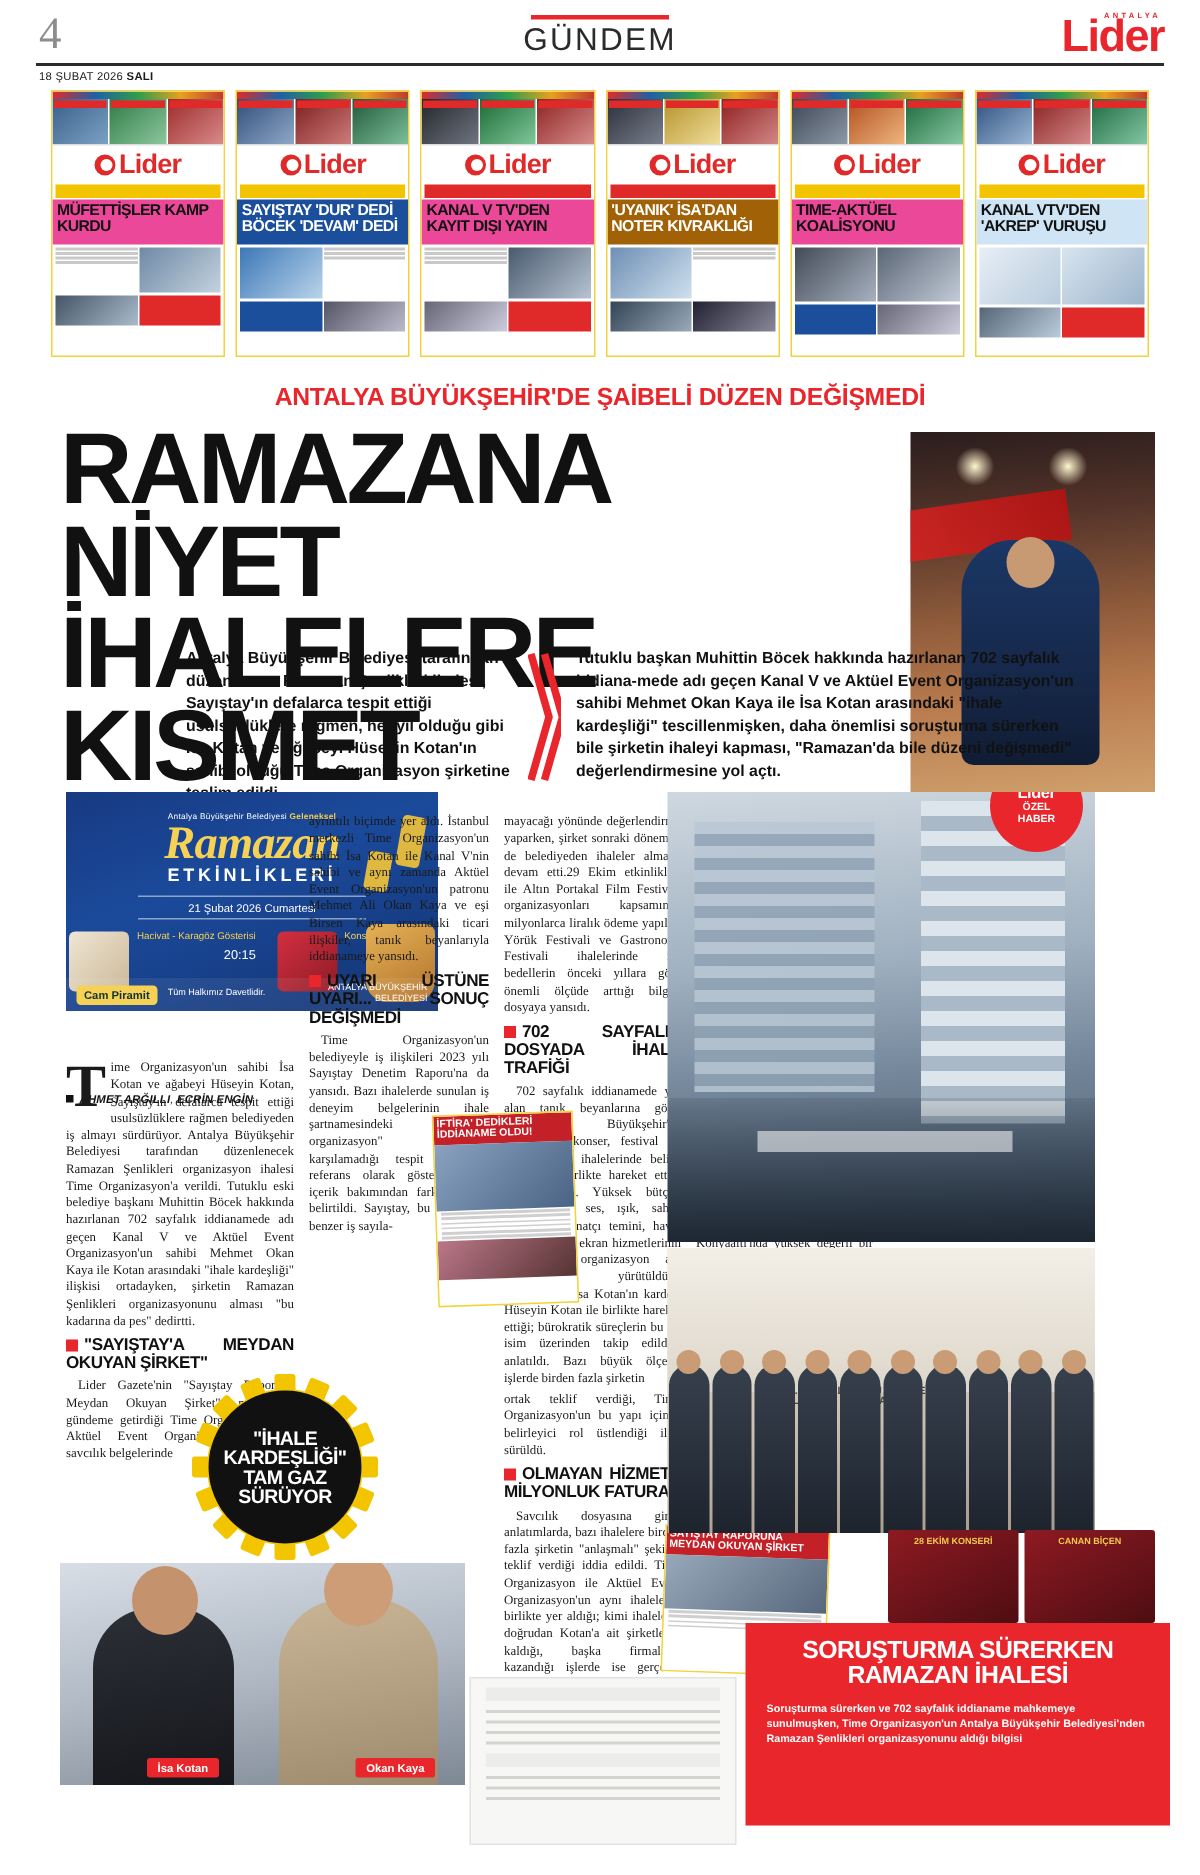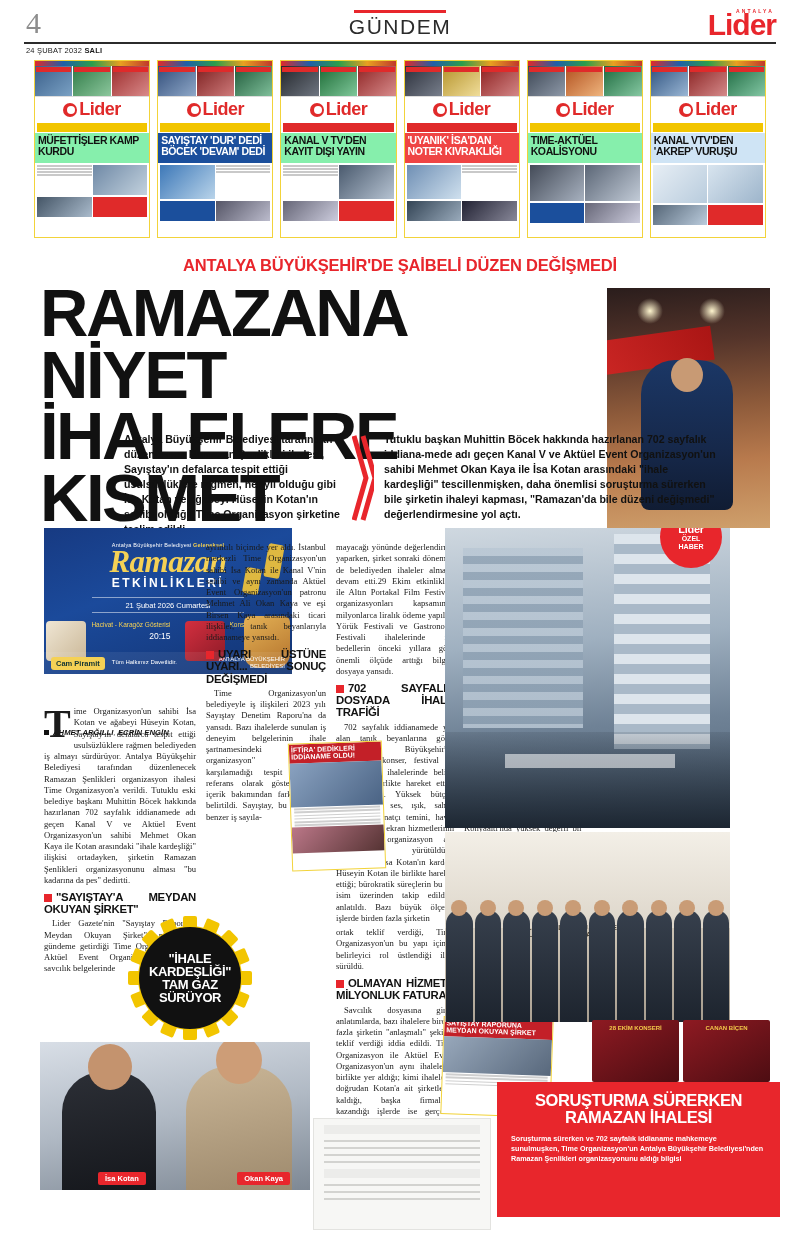--- a/index.html
+++ b/index.html
@@ -65,21 +65,21 @@
     width: 14px; height: 14px; border-radius: 50%; background:#e02a2a;
     margin-right: 2px; position: relative;
   }
   .th-flag::after{
     content:""; position:absolute; left:4px; top:3px; width:8px; height:8px;
     border-radius:50%; background:#fff;
   }
   .th-logotext { font-size: 18px; font-weight: 700; color:#e02a2a; letter-spacing:-0.5px; }
   .th-band { height: 9px; background: #f2c500; margin: 1px 2px; }
   .th-headline {
-    background:#86efac; padding: 2px 3px; min-height: 30px;
+    background:#ec4899; padding: 2px 3px; min-height: 30px;
   }
   .th-hl-text {
     font-size: 10.5px; font-weight: 800; line-height: 1.0; color: #111;
     letter-spacing: -0.4px; text-transform: uppercase;
   }
   .th-hl-text.white { color:#fff; }
   .th-body { display:flex; gap:1px; padding: 2px; }
   .th-col { flex:1; }
   .th-line { height:1.5px; background:#c9c9c9; margin-bottom:1.5px; }
   .th-footer { height: 22px; display:flex; gap:1px; padding: 0 2px 2px; }
@@ -357,21 +357,21 @@
   <div class="page-num">4</div>
   <div class="gundem-wrap">
     <div class="gundem-rule"></div>
     <div class="gundem-text">GÜNDEM</div>
   </div>
   <div class="masthead-logo">
     <div class="logo-sub">ANTALYA</div>
     <div class="logo-main">Lider</div>
   </div>
   <div class="head-rule"></div>
-  <div class="date-line"><span>24 ŞUBAT 2032 </span><b>SALI</b></div>
+  <div class="date-line"><span>18 ŞUBAT 2026 </span><b>SALI</b></div>
 </div>
 
 <div class="thumb-strip">
 
   <div class="thumb">
     <div class="th-topbar"></div>
     <div class="th-teasers">
       <div class="th-teaser" style="background:linear-gradient(140deg,#3a5f8a,#7aa1c4)">
           <div class="cap"></div>
         </div>
@@ -487,21 +487,21 @@
         </div>
       <div class="th-teaser" style="background:linear-gradient(140deg,#8e2020,#d38787)">
           <div class="cap"></div>
         </div>
     </div>
     <div class="th-nameplate">
       <div class="th-flag"></div>
       <div class="th-logotext">Lider</div>
     </div>
     <div class="th-band" style="background:#e02a2a"></div>
-    <div class="th-headline" style="background:#ef4444">
+    <div class="th-headline" style="background:#a16207">
       <div class="th-hl-text white">'UYANIK' İSA'DAN NOTER KIVRAKLIĞI</div>
     </div>
     <div class="th-body">
       <div class="th-col" style="background:linear-gradient(135deg,#6f8fb4,#cfe0ee);height:34px"></div>
       <div class="th-col">
         <div class="th-line"></div>
           <div class="th-line"></div>
           <div class="th-line"></div>
       </div>
     </div>

